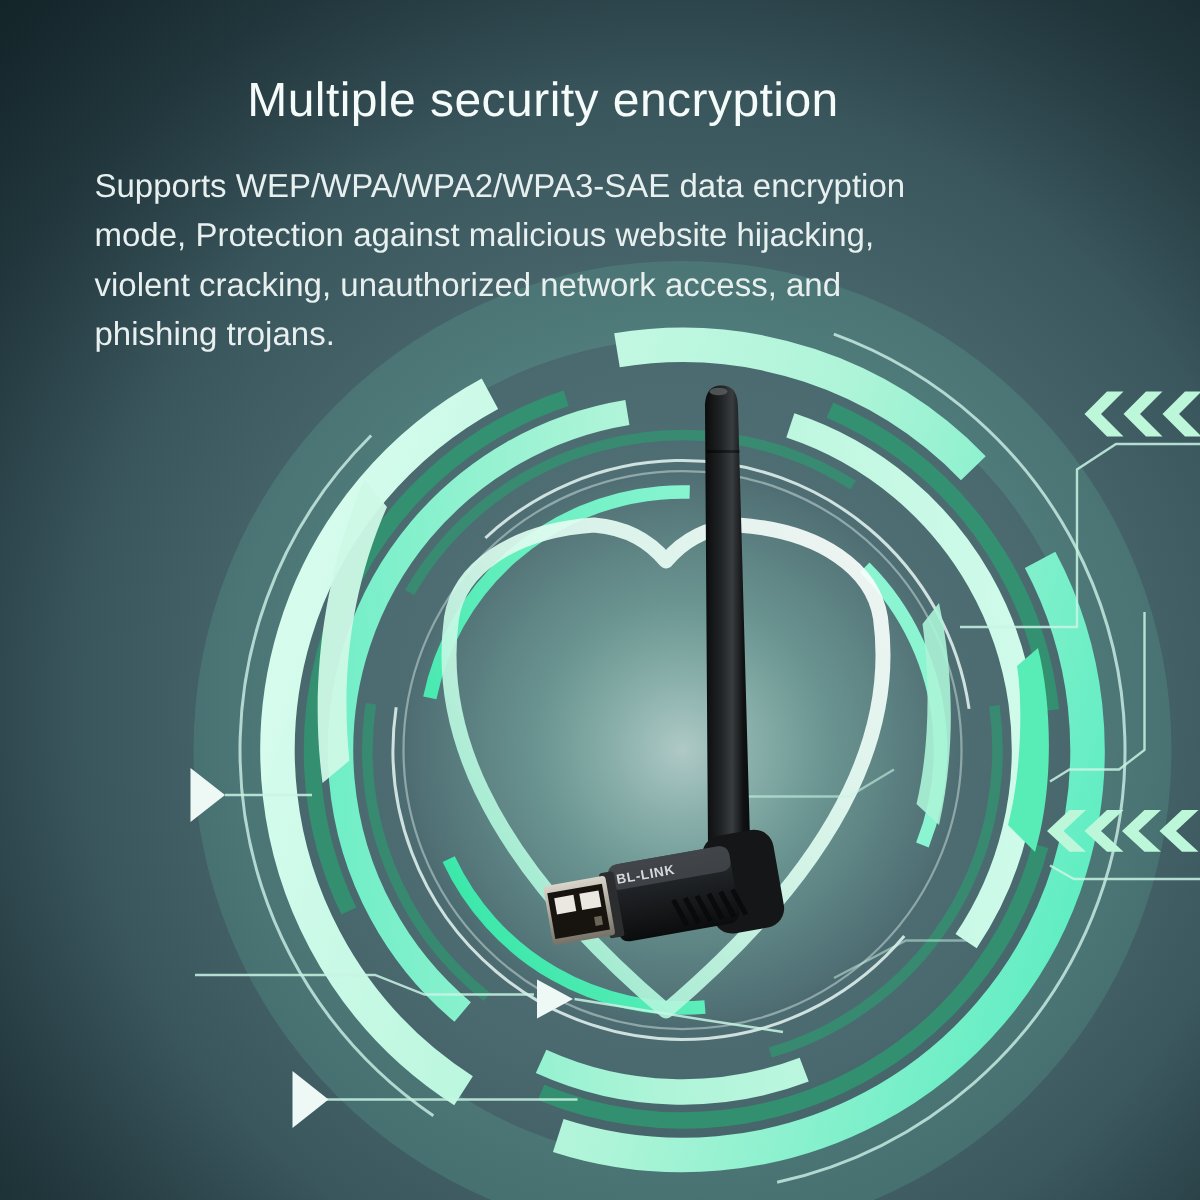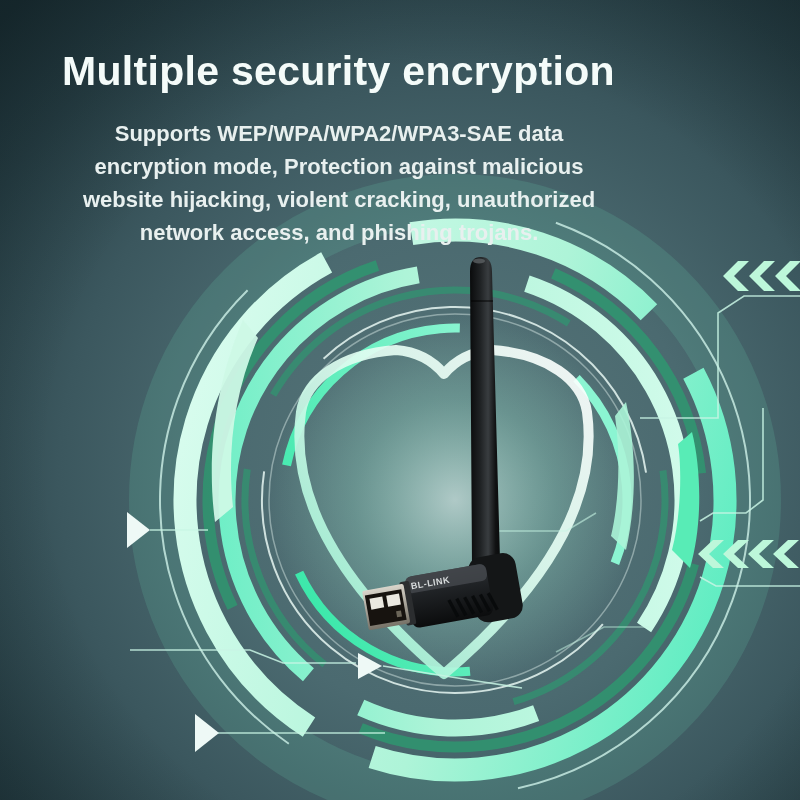--- a/index.html
+++ b/index.html
@@ -8,25 +8,25 @@
     font-family:"Liberation Sans",sans-serif;
     background:
       radial-gradient(ellipse 640px 640px at 57% 59%, #577679 0%, #4b6a70 38%, #3b575e 62%, #273e44 84%, #1c2f34 100%);
   }
   .stage::after{
     content:"";position:absolute;inset:0;pointer-events:none;z-index:4;
     background:radial-gradient(circle at 56% 58%, rgba(0,0,0,0) 62%, rgba(8,22,26,.38) 100%);
   }
   .hero{position:absolute;top:48px;left:62px;z-index:5;width:600px;}
   .hero h1{
-    margin:0;font-size:41px;font-weight:700;color:#f4fbf9;letter-spacing:.3px;
+    margin:0;font-size:32px;font-weight:400;color:#f4fbf9;letter-spacing:.3px;text-align:center;
   }
   .hero p{
     margin:22px 0 0 1px;width:552px;font-size:22px;line-height:33px;
-    color:#e8f0ef;font-weight:700;text-align:center;
+    color:#e8f0ef;font-weight:400;
   }
   svg.scene{position:absolute;inset:0;z-index:2;}
 </style>
 </head>
 <body>
 
 <div class="stage">
 
   <svg class="scene" viewBox="0 0 800 800" xmlns="http://www.w3.org/2000/svg" xmlns:xlink="http://www.w3.org/1999/xlink">
     <defs>

